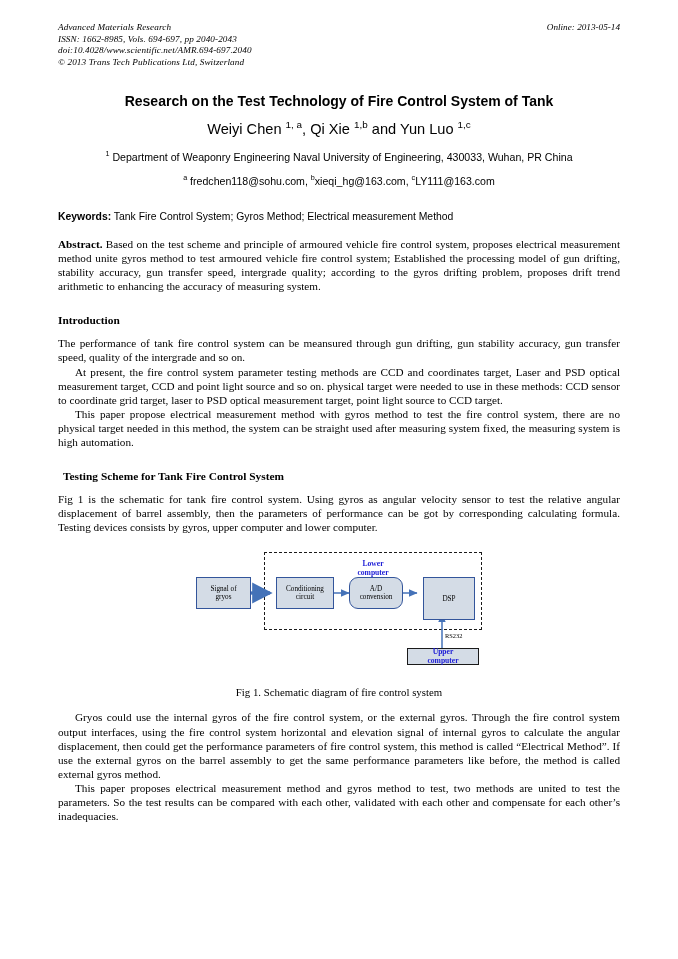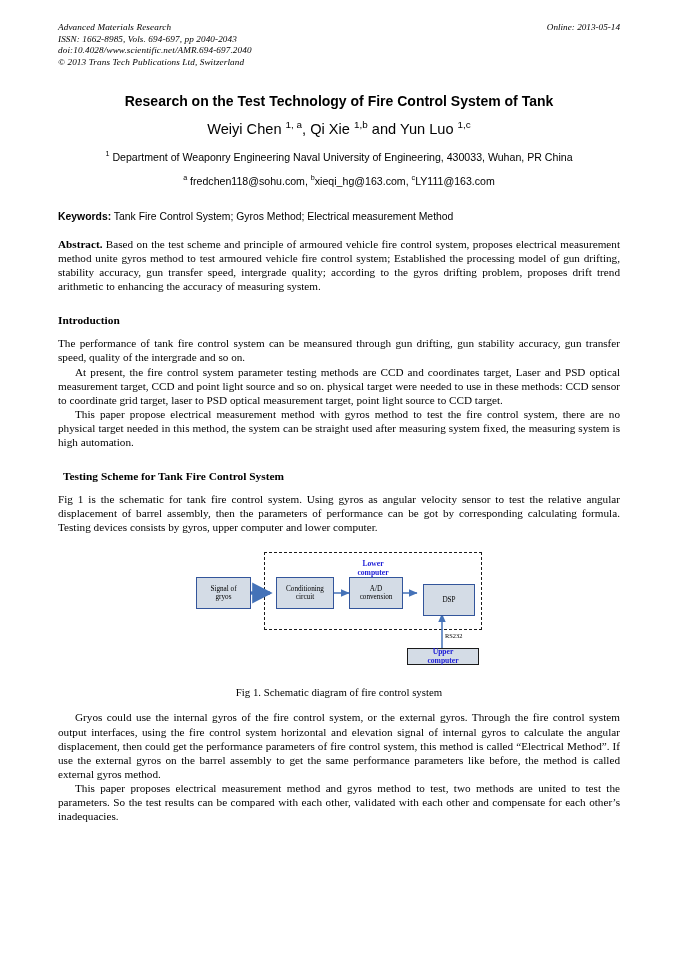--- a/index.html
+++ b/index.html
@@ -262,24 +262,24 @@
         <line x1="209" y1="45" x2="223" y2="45" stroke="#4472b8" stroke-width="1.5" marker-end="url(#ahead)"></line>
         <line x1="248" y1="100" x2="248" y2="66" stroke="#4472b8" stroke-width="1.5" marker-end="url(#ahead)"></line>
       </svg>
 
       <div class="node" style="left:2px; top:29px; width:55px; height:32px; white-space:pre-line;">Signal of
 gryos</div>
 
       <div class="node" style="left:82px; top:29px; width:58px; height:32px; white-space:pre-line;">Conditioning
 circuit</div>
 
-      <div class="node" style="left:155px; top:29px; width:54px; height:32px; white-space:pre-line;">A/D
+      <div class="node" style="left:155px; top:29px; width:54px; height:32px; white-space:pre-line;border-radius:9px;">A/D
 convension</div>
 
-      <div class="node" style="left:229px; top:36px; width:52px; height:32px;">DSP</div>
+      <div class="node" style="left:229px; top:29px; width:52px; height:43px;">DSP</div>
 
       <div class="rs232-label" style="left:251px; top:84px;">RS232</div>
 
       <div class="node blue-text" style="left:213px; top:100px; width:72px; height:17px; white-space:pre-line;">Upper
 computer</div>
     </div>
   </div>
 
   <div class="fig-caption">Fig 1. Schematic diagram of fire control system</div>
 

